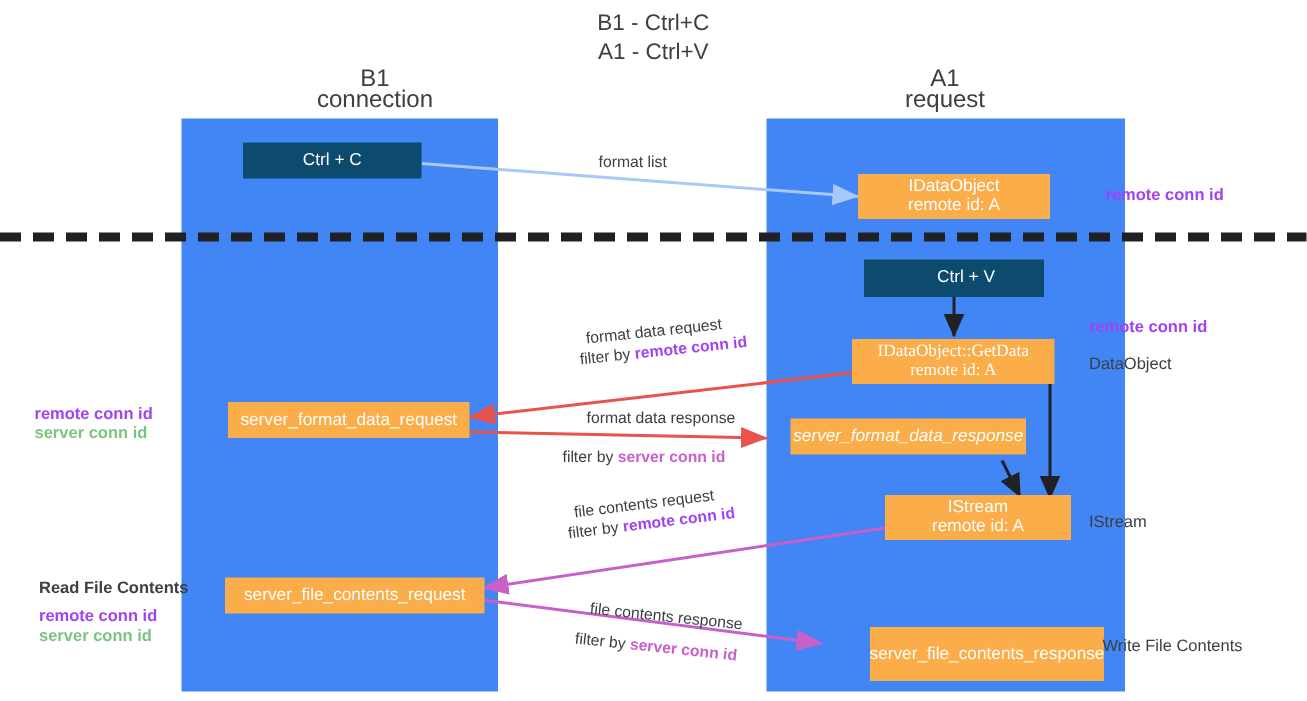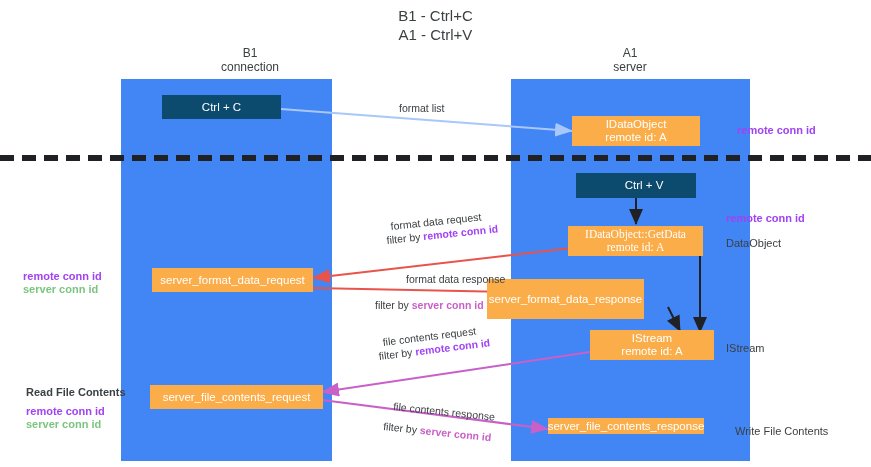--- a/index.html
+++ b/index.html
@@ -15,21 +15,21 @@
   
   .title{
     position:absolute;left:0;top:6px;width:871px;
     text-align:center;color:#3c4043;font-size:15px;line-height:19px;
     white-space:pre-line;
   }
 
   
   .colhead{
     position:absolute;text-align:center;color:#3c4043;
-    font-size:12px;line-height:14px;white-space:pre-line;
+    font-size:16px;line-height:14px;white-space:pre-line;
   }
   .colhead.b1{left:150px;top:46px;width:200px;}
   .colhead.a1{left:530px;top:46px;width:200px;}
 
   
   .lane{position:absolute;background:#4285f4;}
   .lane.b1{left:121px;top:79px;width:211px;height:382px;}
   .lane.a1{left:511px;top:79px;width:239px;height:382px;}
 
   
@@ -76,21 +76,21 @@
 <body>
 
 <div id="stage">
 
   <div class="title">B1 - Ctrl+C
 A1 - Ctrl+V</div>
 
   <div class="colhead b1">B1
 connection</div>
   <div class="colhead a1">A1
-server</div>
+request</div>
 
   <div class="lane b1"></div>
   <div class="lane a1"></div>
 
   <svg class="edges" viewBox="0 0 871 467">
     <defs>
       <marker id="ah-blue" markerWidth="9" markerHeight="7" refX="8.5" refY="3.5" orient="auto">
         <polygon points="0 0, 9 3.5, 0 7" fill="#a8c7fa"></polygon>
       </marker>
       <marker id="ah-red" markerWidth="9" markerHeight="7" refX="8.5" refY="3.5" orient="auto">
@@ -128,41 +128,41 @@
   <div class="node orange" style="left:572px;top:116px;width:128px;height:30px;">IDataObject
 remote id: A</div>
 
   <div class="node green" style="left:576px;top:173px;width:120px;height:25px;padding-left:16px;">Ctrl + V</div>
 
   <div class="node orange" style="left:568px;top:226px;width:135px;height:30px;font-family:Liberation Serif, serif;">IDataObject::GetData
 remote id: A</div>
 
   <div class="node orange" style="left:152px;top:268px;width:161px;height:24px;">server_format_data_request</div>
 
-  <div class="node orange" style="left:487px;top:279px;width:157px;height:40px;">server_format_data_response</div>
+  <div class="node orange" style="left:527px;top:279px;width:157px;height:24px;font-style:italic;">server_format_data_response</div>
 
   <div class="node orange" style="left:590px;top:330px;width:124px;height:30px;">IStream
 remote id: A</div>
 
   <div class="node orange" style="left:150px;top:385px;width:173px;height:24px;">server_file_contents_request</div>
 
-  <div class="node orange" style="left:548px;top:418px;width:156px;height:16px;text-align:right;">server_file_contents_response</div>
+  <div class="node orange" style="left:580px;top:418px;width:156px;height:36px;text-align:right;">server_file_contents_response</div>
 
   <div class="elabel" style="left:399px;top:102px;">
     <span>format list</span>
   </div>
 
   <div class="elabel rot" style="left:390px;top:220px;transform:rotate(-6deg);">
     <span>format data request</span>
   </div>
   <div class="elabel rot" style="left:386px;top:234px;transform:rotate(-6deg);">
     <span>filter by </span><span class="hl-purple">remote conn id</span>
   </div>
 
-  <div class="elabel" style="left:406px;top:273px;">
+  <div class="elabel" style="left:391px;top:273px;">
     <span>format data response</span>
   </div>
   <div class="elabel" style="left:375px;top:299px;">
     <span>filter by </span><span class="hl-pink">server conn id</span>
   </div>
 
   <div class="elabel rot" style="left:382px;top:336px;transform:rotate(-7deg);">
     <span>file contents request</span>
   </div>
   <div class="elabel rot" style="left:378px;top:350px;transform:rotate(-7deg);">

